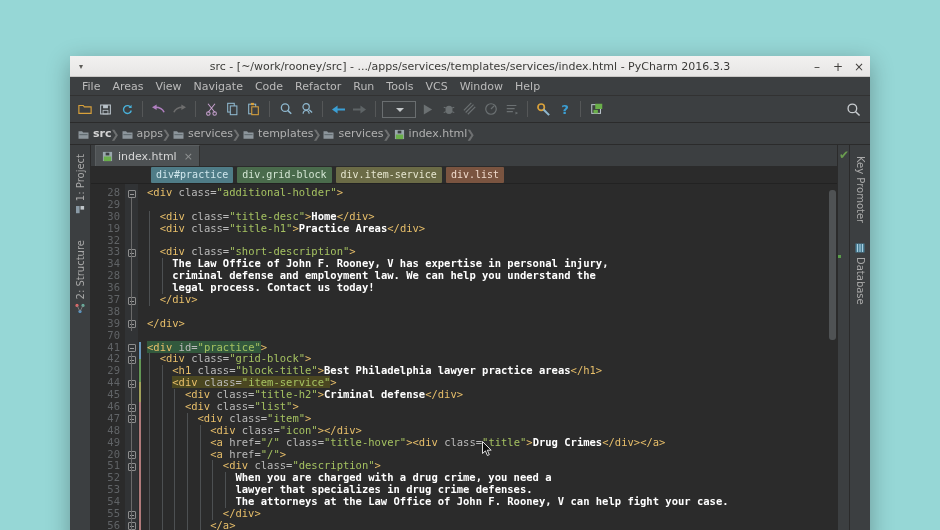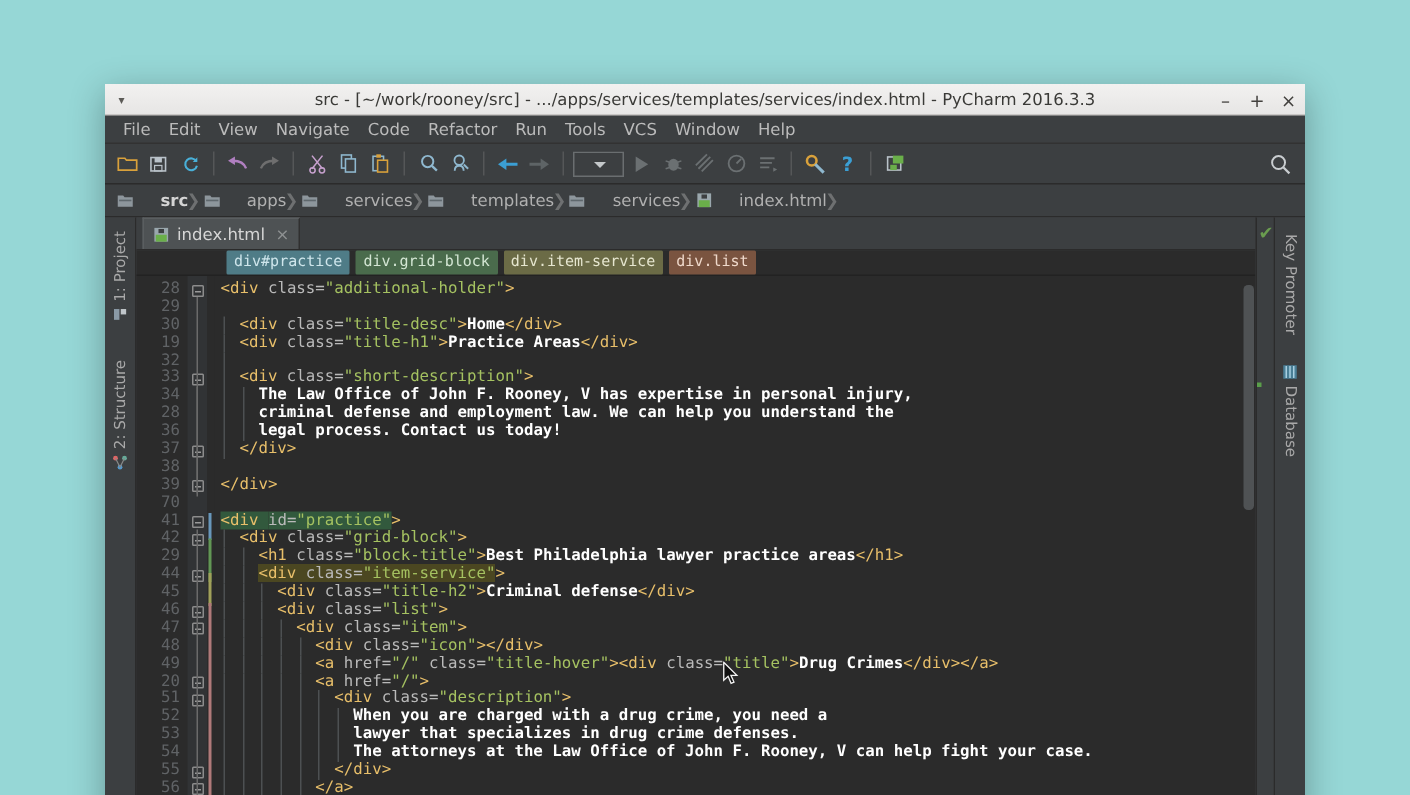--- a/index.html
+++ b/index.html
@@ -93,21 +93,21 @@
   
   #navbar {
     height: 22px; flex: none;
     background: #3c3f41;
     display: flex; align-items: center;
     padding-left: 6px;
     font-size: 11px; color: #b0b0b0;
     border-bottom: 1px solid #2b2b2b;
   }
   .crumb {
-    display: flex; align-items: center; gap: 18px;
+    display: flex; align-items: flex-end; gap: 4px;
     padding: 0 8px 0 2px;
     position: relative;
     cursor: default;
   }
   .crumb .ctext { white-space: nowrap; }
   .crumb.cur .ctext { font-weight: bold; color: #d4d4d4; }
   .crumb .sep {
     position: absolute; right: 0px; top: 50%;
     transform: translateY(-50%);
     color: #6e7071; font-size: 11px;
@@ -314,21 +314,21 @@
     <div class="tb-title">src - [~/work/rooney/src] - .../apps/services/templates/services/index.html - PyCharm 2016.3.3</div>
     <div class="tb-buttons">
       <span>–</span>
       <span>+</span>
       <span>×</span>
     </div>
   </div>
 
   <div id="menubar">
       <div class="mi">File</div>
-      <div class="mi">Edit</div>
+      <div class="mi">Areas</div>
       <div class="mi">View</div>
       <div class="mi">Navigate</div>
       <div class="mi">Code</div>
       <div class="mi">Refactor</div>
       <div class="mi">Run</div>
       <div class="mi">Tools</div>
       <div class="mi">VCS</div>
       <div class="mi">Window</div>
       <div class="mi">Help</div>
     </div>

